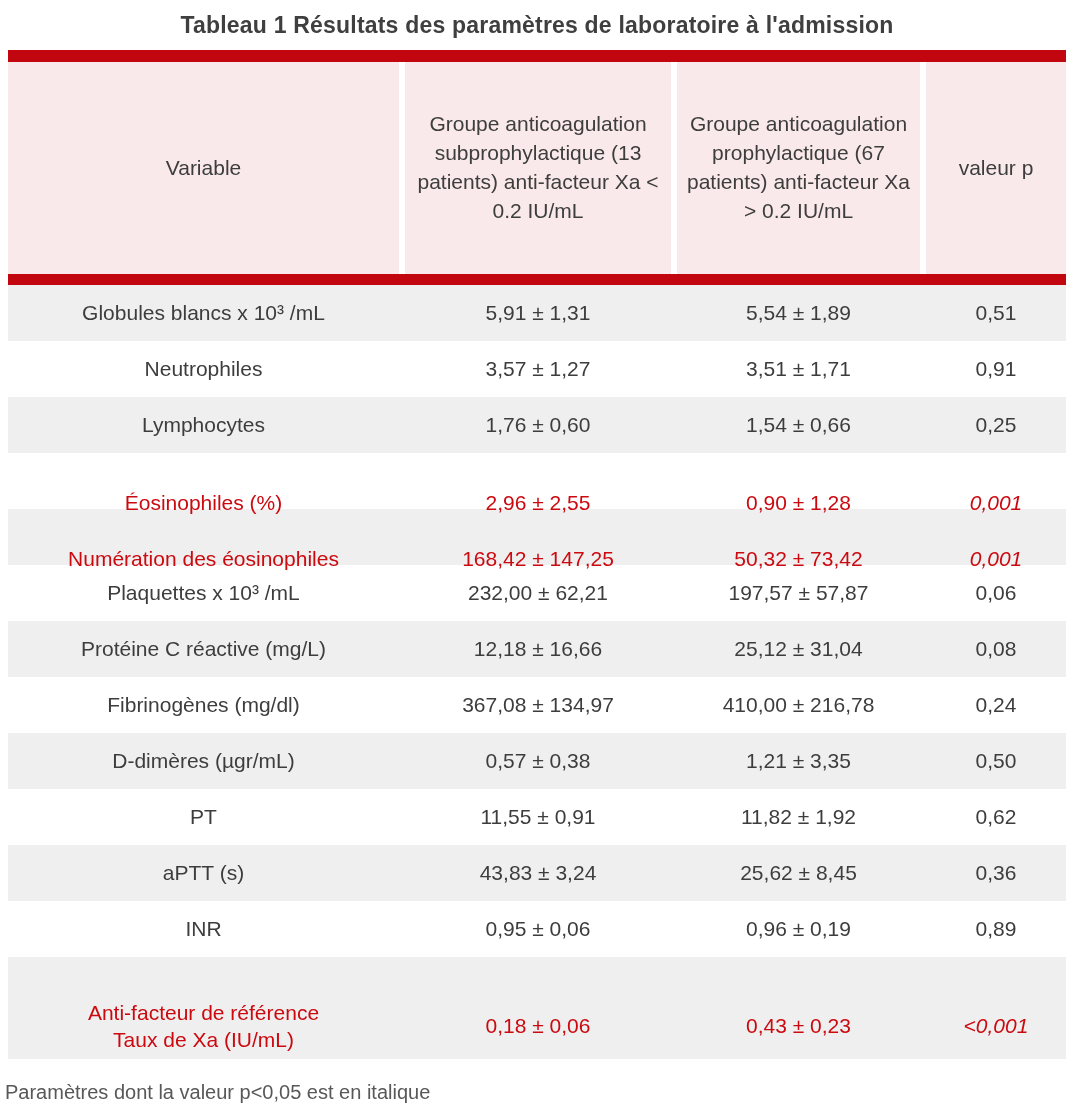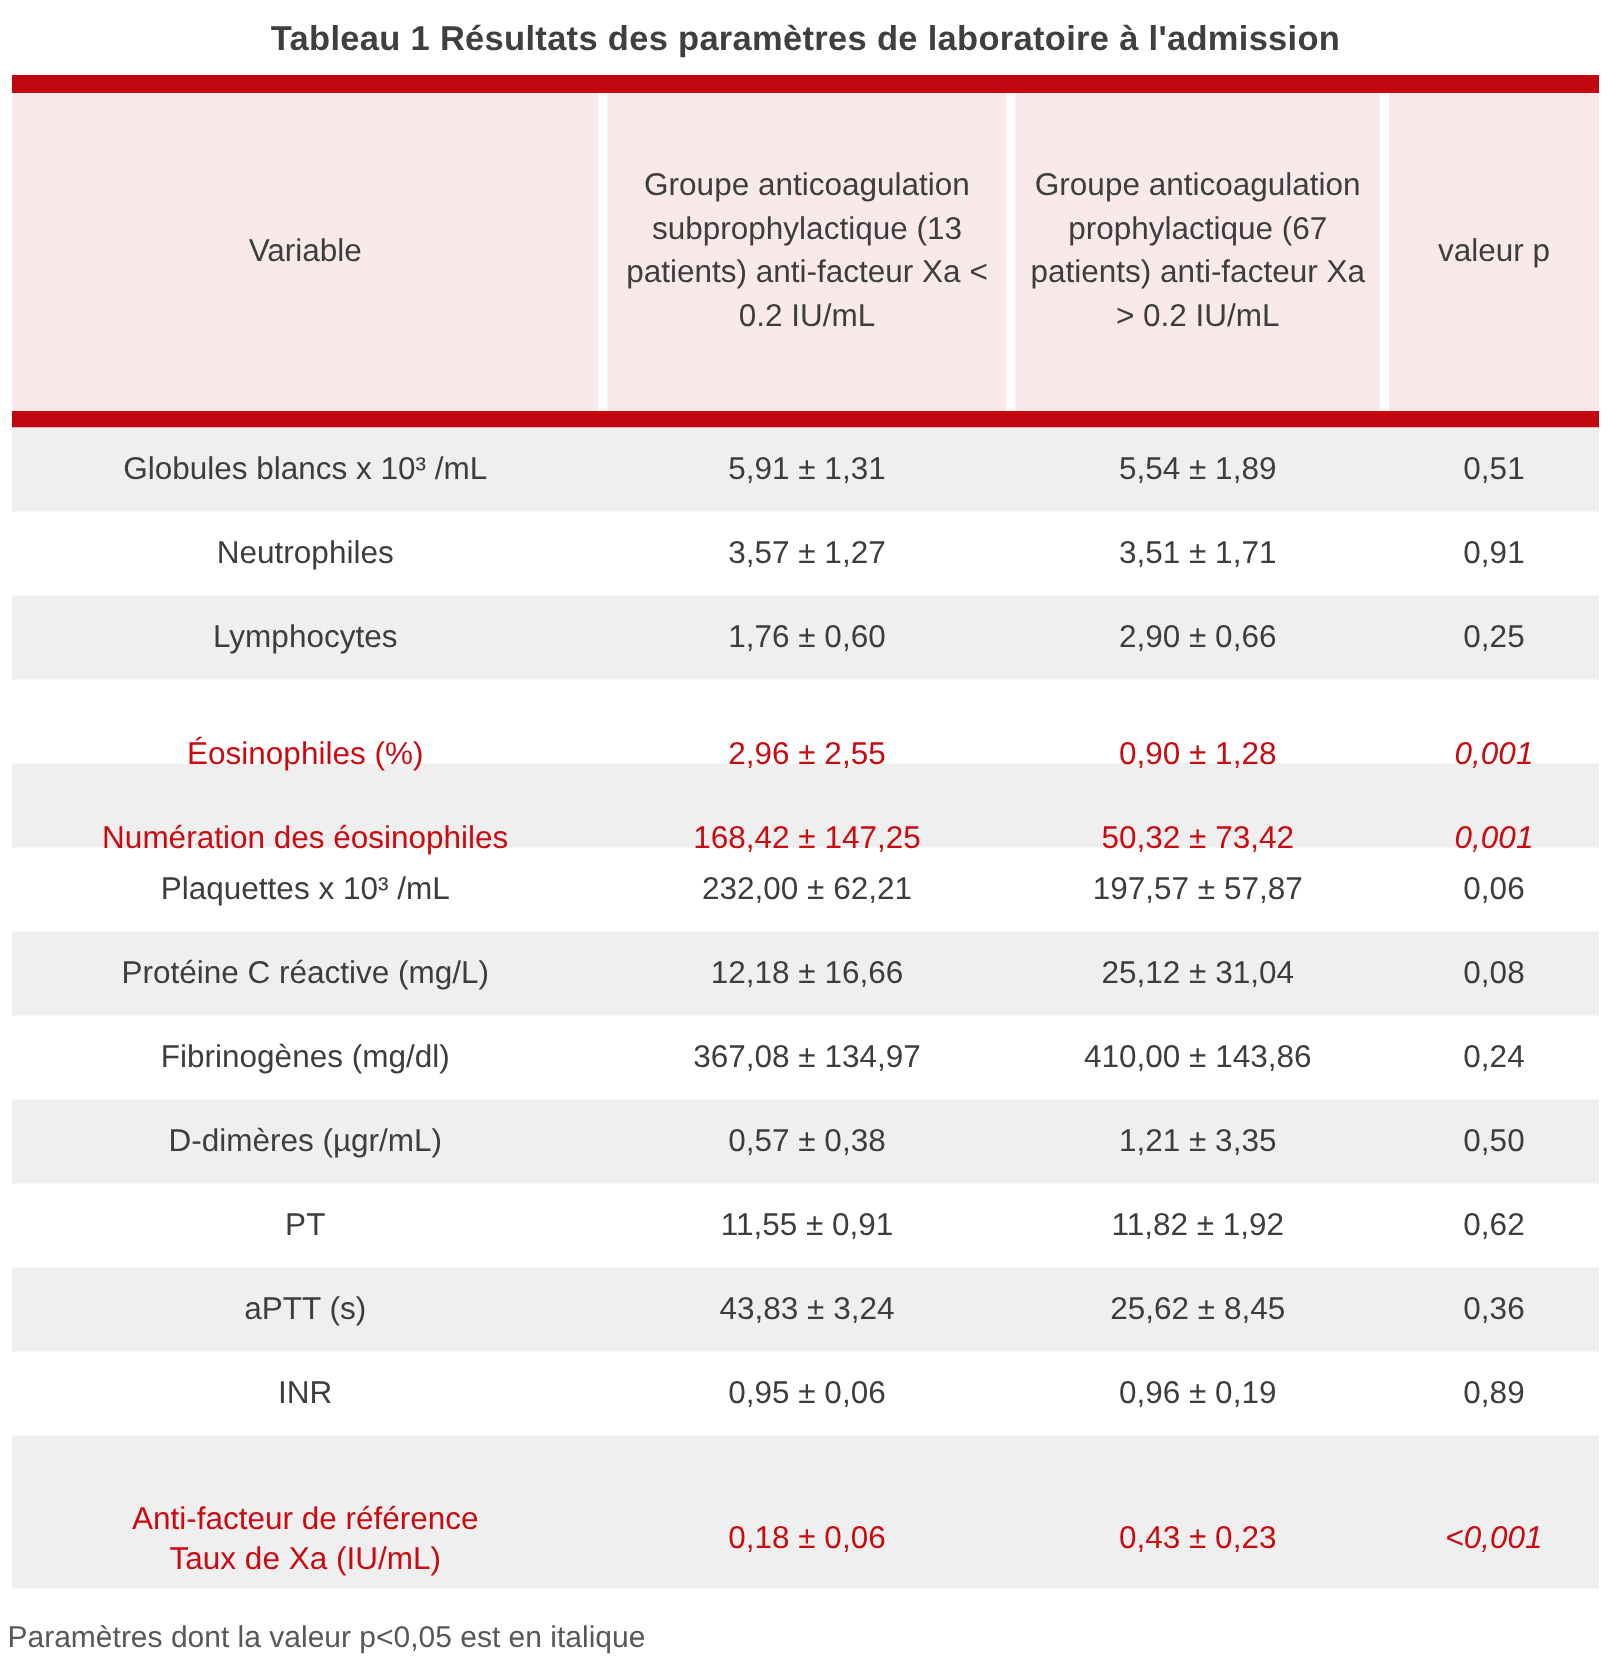--- a/index.html
+++ b/index.html
@@ -84,21 +84,21 @@
   <div class="grid-row row">
     <div class="cell c-var">Neutrophiles</div>
     <div class="cell c-g1">3,57 ± 1,27</div>
     <div class="cell c-g2">3,51 ± 1,71</div>
     <div class="cell c-p">0,91</div>
   </div>
 
   <div class="grid-row row">
     <div class="cell c-var">Lymphocytes</div>
     <div class="cell c-g1">1,76 ± 0,60</div>
-    <div class="cell c-g2">2,90 ± 0,66</div>
+    <div class="cell c-g2">1,54 ± 0,66</div>
     <div class="cell c-p">0,25</div>
   </div>
 
   <div class="grid-row row highlight">
     <div class="cell c-var">Éosinophiles (%)</div>
     <div class="cell c-g1">2,96 ± 2,55</div>
     <div class="cell c-g2">0,90 ± 1,28</div>
     <div class="cell c-p">0,001</div>
   </div>
 
@@ -119,21 +119,21 @@
   <div class="grid-row row">
     <div class="cell c-var">Protéine C réactive (mg/L)</div>
     <div class="cell c-g1">12,18 ± 16,66</div>
     <div class="cell c-g2">25,12 ± 31,04</div>
     <div class="cell c-p">0,08</div>
   </div>
 
   <div class="grid-row row">
     <div class="cell c-var">Fibrinogènes (mg/dl)</div>
     <div class="cell c-g1">367,08 ± 134,97</div>
-    <div class="cell c-g2">410,00 ± 143,86</div>
+    <div class="cell c-g2">410,00 ± 216,78</div>
     <div class="cell c-p">0,24</div>
   </div>
 
   <div class="grid-row row">
     <div class="cell c-var">D-dimères (µgr/mL)</div>
     <div class="cell c-g1">0,57 ± 0,38</div>
     <div class="cell c-g2">1,21 ± 3,35</div>
     <div class="cell c-p">0,50</div>
   </div>
 

